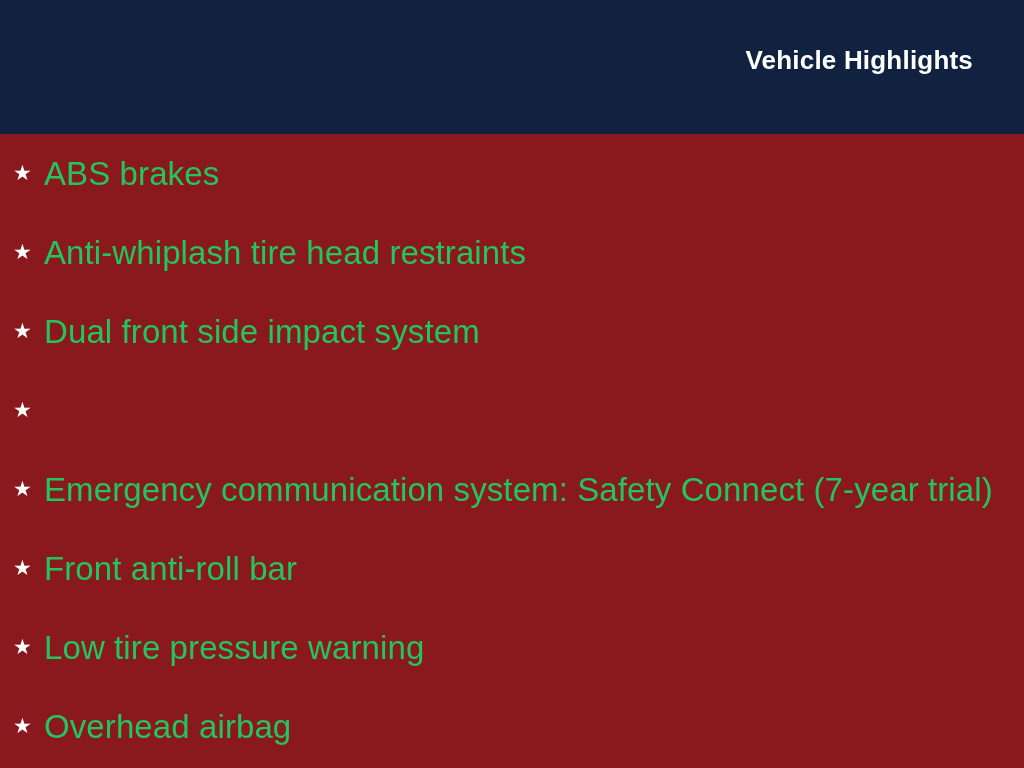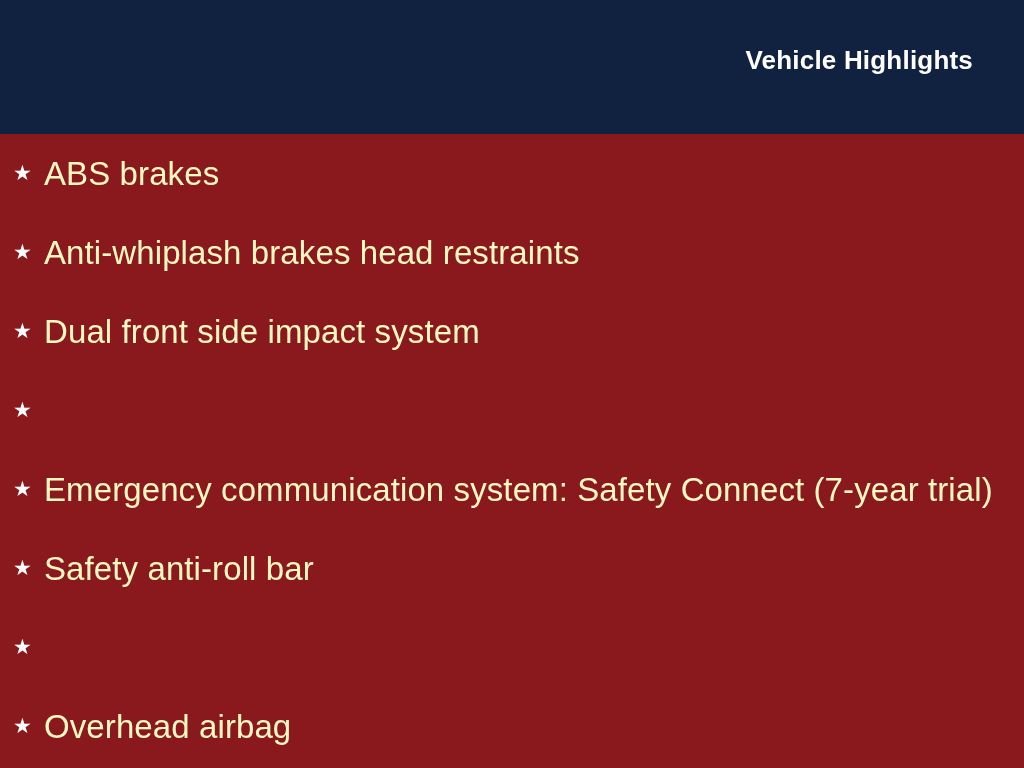--- a/index.html
+++ b/index.html
@@ -87,21 +87,21 @@
     position: relative;
     top: -1px;
   }
 
   .bullet-text {
     flex: 1 1 auto;
     font-family: "Liberation Sans", sans-serif;
     font-size: 33px;
     font-weight: normal;
     line-height: 1.15;
-    color: #fef9c3;
+    color: #22c55e;
     letter-spacing: 0.1px;
     white-space: nowrap;
   }
 </style>
 </head>
 <body>
 
 <div class="slide">
 
   <div class="slide-header">
@@ -109,39 +109,40 @@
   </div>
 
   <div class="slide-body">
     <ul class="bullet-list">
       <li class="bullet-item">
         <span class="bullet-marker">★</span>
         <span class="bullet-text">ABS brakes</span>
       </li>
       <li class="bullet-item">
         <span class="bullet-marker">★</span>
-        <span class="bullet-text">Anti-whiplash brakes head restraints</span>
+        <span class="bullet-text">Anti-whiplash tire head restraints</span>
       </li>
       <li class="bullet-item">
         <span class="bullet-marker">★</span>
         <span class="bullet-text">Dual front side impact system</span>
       </li>
       <li class="bullet-item">
         <span class="bullet-marker">★</span>
       </li>
       <li class="bullet-item">
         <span class="bullet-marker">★</span>
         <span class="bullet-text">Emergency communication system: Safety Connect (7-year trial)</span>
       </li>
       <li class="bullet-item">
         <span class="bullet-marker">★</span>
-        <span class="bullet-text">Safety anti-roll bar</span>
+        <span class="bullet-text">Front anti-roll bar</span>
       </li>
       <li class="bullet-item">
         <span class="bullet-marker">★</span>
+        <span class="bullet-text">Low tire pressure warning</span>
       </li>
       <li class="bullet-item">
         <span class="bullet-marker">★</span>
         <span class="bullet-text">Overhead airbag</span>
       </li>
     </ul>
   </div>
 
 </div>
 

